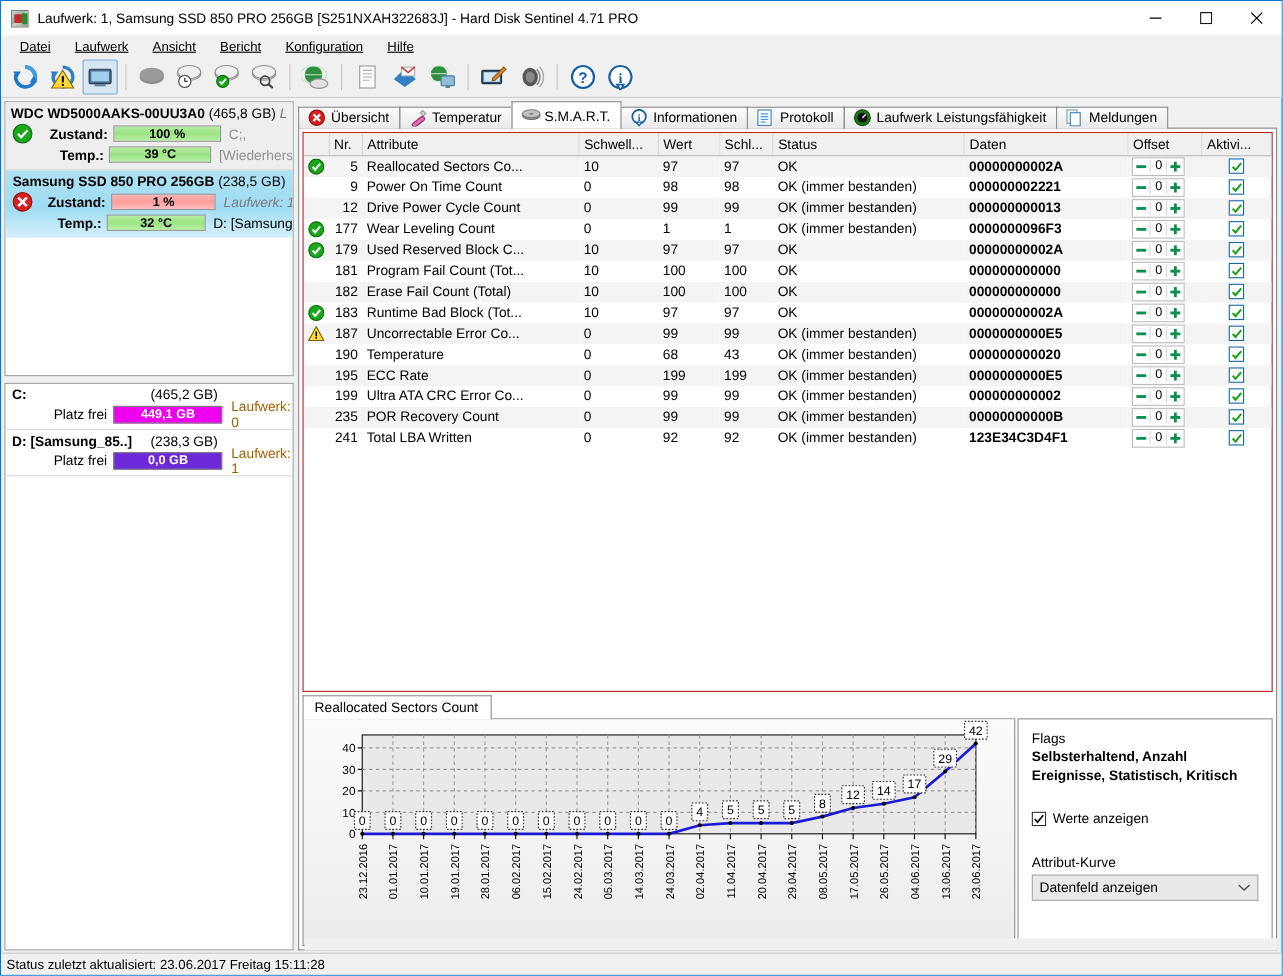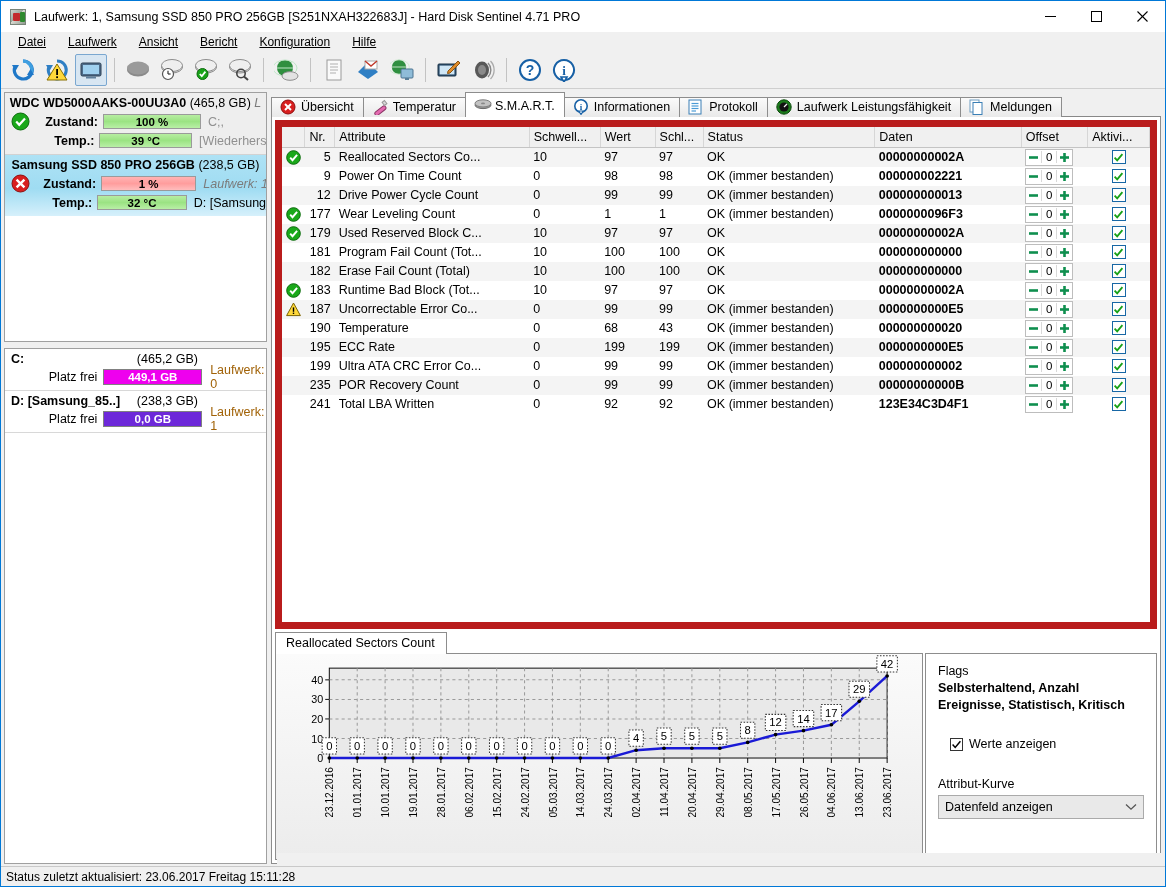--- a/index.html
+++ b/index.html
@@ -129,21 +129,21 @@
     margin-right:-1px; font-size:12.5px; white-space:nowrap; position:relative; z-index:1;
   }
   .tab.active {
     background:#ffffff; height:25px; z-index:3;align-items:flex-end;
   }
   .tab .ti { width:16px;height:16px;flex:0 0 16px;display:block; }
 
   .panel { border:1px solid #8d8d8d; border-top:none; background:#fff; flex:1 1 auto; display:flex; flex-direction:column; min-height:0; }
 
   
-  .tablewrap { margin:3px; border:7px solid #b91c1c; background:#fff; flex:1 1 auto; overflow:hidden; min-height:0; }
+  .tablewrap { margin:3px; border:1px solid #b91c1c; background:#fff; flex:1 1 auto; overflow:hidden; min-height:0; }
   table.smart { border-collapse:collapse; width:100%; font-size:12.5px; table-layout:fixed; }
   table.smart thead th {
     background:#f0f0f0; border-right:1px solid #d6d6d6; border-bottom:1px solid #c4c4c4;
     font-weight:normal; text-align:left; padding:2px 4px; height:20px;
     white-space:nowrap; overflow:hidden;
   }
   table.smart tbody td {
     padding:1px 4px; height:18px; white-space:nowrap; overflow:hidden; vertical-align:middle;
   }
   tr.odd { background:#f4f4f4; }
@@ -164,21 +164,21 @@
   .charttab {
     border:1px solid #8d8d8d;border-bottom:none;background:#fff;
     padding:3px 11px 3px 10px;font-size:12.5px;height:22px;z-index:2;white-space:nowrap;
   }
   .chartbox { border:1px solid #8d8d8d;border-top:none;background:linear-gradient(180deg,#fbfbfb,#ececec);
               flex:1 1 auto; position:relative; overflow:hidden; }
   .flagsbox { flex:0 0 232px; border:1px solid #8d8d8d; background:#fff; margin-left:2px; margin-top:21px;
               padding:10px 12px; font-size:12.5px; }
   .flags-title { margin-bottom:2px; }
   .flags-val { font-weight:bold; line-height:1.32; }
-  .chk-row { display:flex; align-items:center; gap:6px; margin-top:24px;margin-left:12px; }
+  .chk-row { display:flex; align-items:center; gap:6px; margin-top:24px; }
   .chk { width:13px;height:13px;border:1px solid #333;background:#fff;display:flex;align-items:center;justify-content:center; }
   .kurve-lbl { margin-top:26px; }
   .combo {
     margin-top:4px; height:24px; border:1px solid #aaa; background:#e9e9e9;
     display:flex; align-items:center; padding:0 6px; font-size:12.5px; position:relative;
   }
   .combo .arrow { margin-left:auto; }
 
   
   .statusbar {

